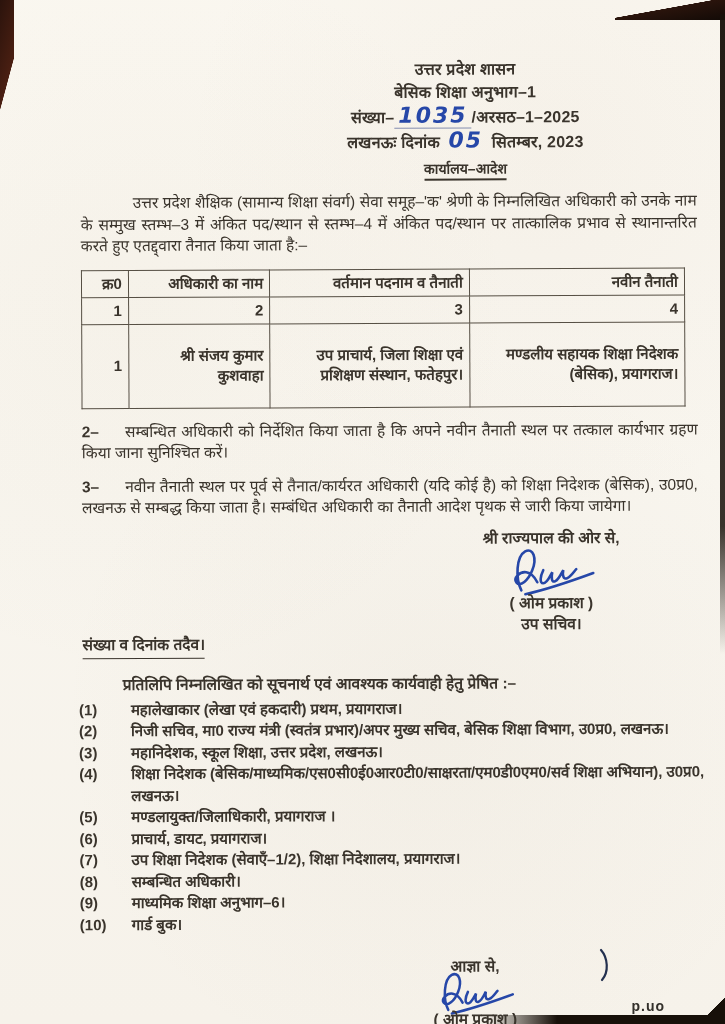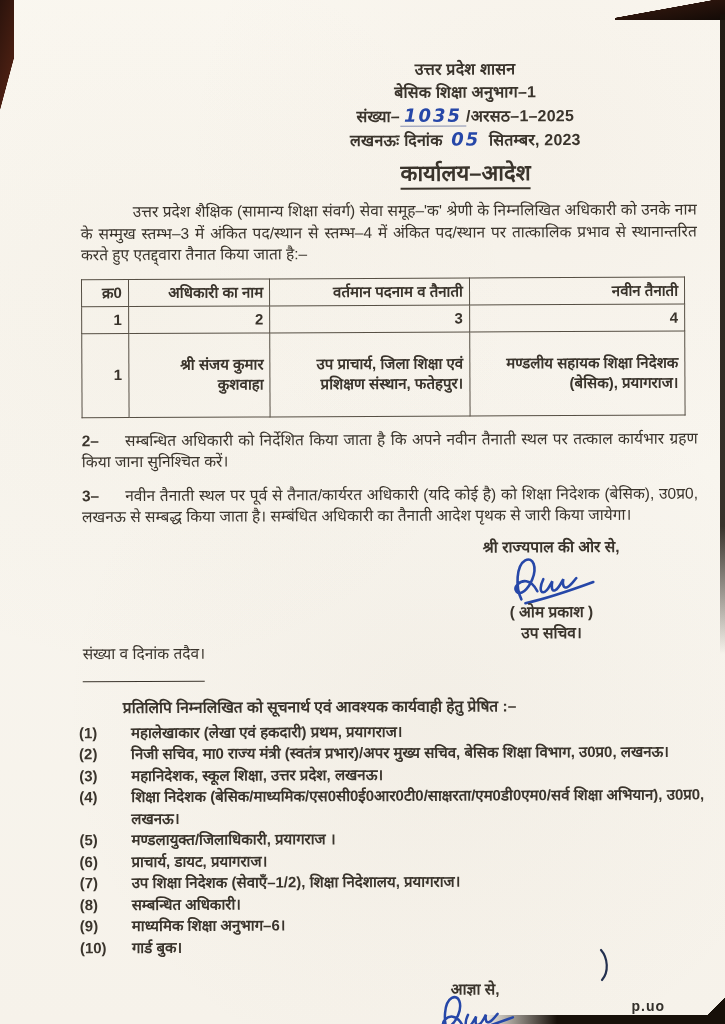--- a/index.html
+++ b/index.html
@@ -43,28 +43,28 @@
     padding:58px 16px 0 82px;
     transform:rotate(-0.25deg);
   }
   .hdr{ text-align:center; width:470px; margin:0 auto 0 150px; font-weight:bold; }
   .hdr .line{font-size:16px; line-height:23px; letter-spacing:.2px;}
   .hw{
     color:var(--pen);
     font-family:"DejaVu Sans",sans-serif;
     font-style:italic;
     font-weight:bold;
-    font-size:18px;
+    font-size:22px;
     letter-spacing:2px;
     padding:0 4px;
   }
   .hw.u{border-bottom:1.5px solid rgba(40,60,130,.55);}
   .office-order{
     display:inline-block;
-    font-size:22px;font-weight:bold;
+    font-size:14px;font-weight:bold;
     border-bottom:2px solid var(--ink);
     padding-bottom:1px;
     margin-top:5px;
   }
   .para{
     font-size:15.5px;line-height:21.5px;font-weight:500;
     text-align:justify;
     color:var(--ink);
   }
   .intro{margin-top:10px;text-indent:52px;width:616px;}
@@ -93,23 +93,23 @@
   table.order .datarow td{height:84px;font-weight:600;}
 
   .sig-block{width:240px;text-align:center;font-weight:bold;font-size:15.5px;line-height:21px;}
   .sig1{margin:10px 38px 0 auto;}
   .sig2{margin:22px 116px 0 auto;position:relative;}
   .sig-scribble{display:block;margin:-4px auto -10px;}
   .sig2 .sig-scribble{margin:-8px auto -12px;}
 
   .ref-line{
     display:inline-block;
-    font-size:15.5px;font-weight:normal;
+    font-size:15.5px;font-weight:bold;
     border-bottom:1.8px solid var(--ink);
-    padding-bottom:17px;
+    padding-bottom:3px;
     margin-top:-38px;
   }
   .copy-line{
     margin-top:14px;
     font-size:15.5px;font-weight:600;
     text-indent:40px;
     width:616px;
   }
   .dist-list{margin-top:4px;width:630px;}
   .dist-item{display:flex;font-size:15px;line-height:21.5px;font-weight:600;}

